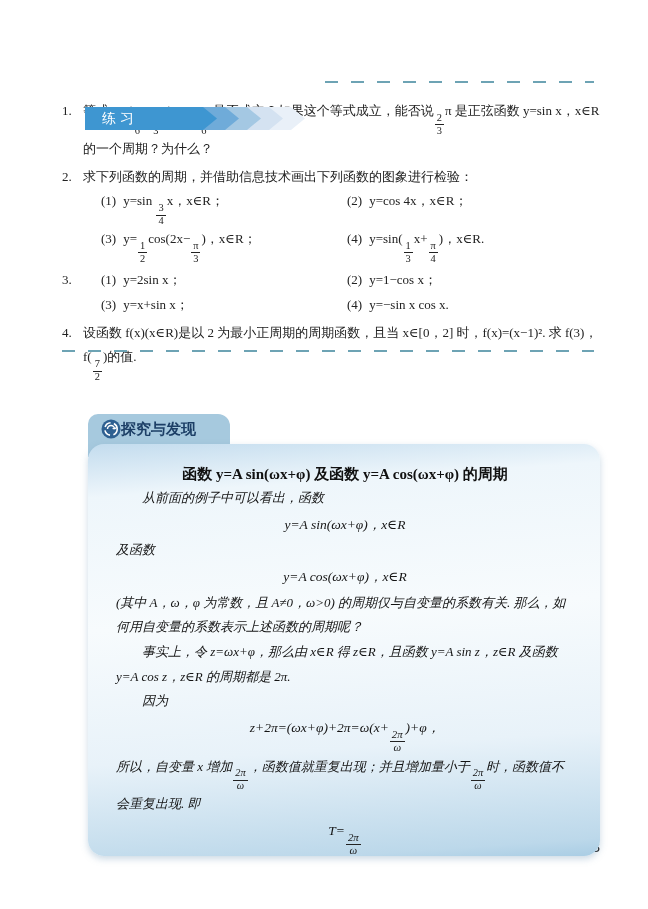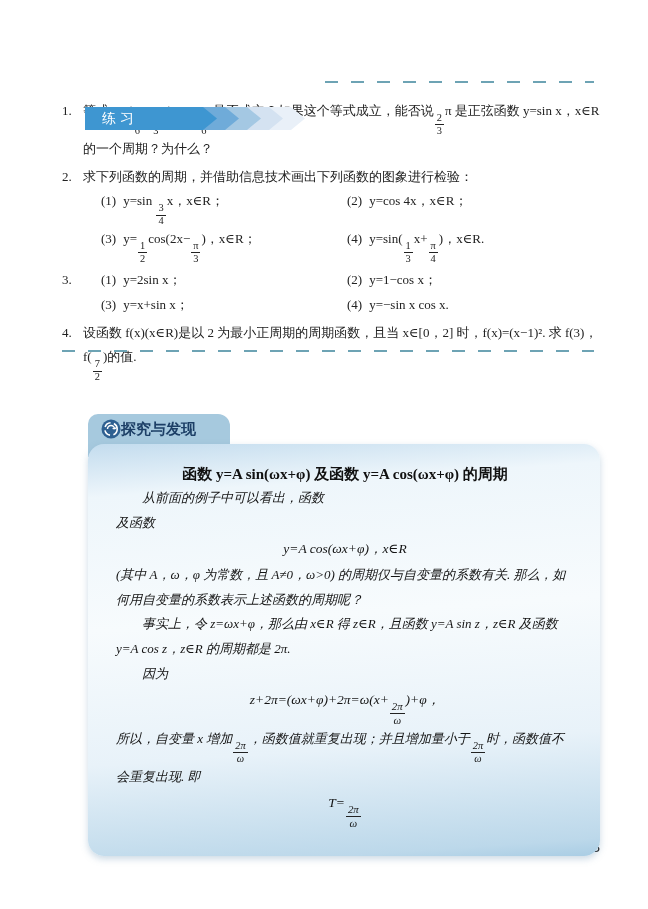--- a/index.html
+++ b/index.html
@@ -183,20 +183,21 @@
           <circle cx="10" cy="10" r="6.2" fill="none" stroke="#ffffff" stroke-width="1.6" stroke-dasharray="7 3.5"></circle>
           <path d="M6.5 10a3.5 3.5 0 0 1 7 0" fill="none" stroke="#ffffff" stroke-width="1.5"></path>
           <path d="M13.5 10l1.6-1.2M13.5 10l-1.9-.6" fill="none" stroke="#ffffff" stroke-width="1.2"></path>
         </svg>
       </span>
       <span>探究与发现</span>
     </div>
     <div class="box">
       <div class="box-title math">函数 y=A sin(ωx+φ) 及函数 y=A cos(ωx+φ) 的周期</div>
       <p class="bp ind">从前面的例子中可以看出，函数</p>
+      <div class="bformula math">y=A sin(ωx+φ)，x∈R</div>
       <p class="bp">及函数</p>
       <div class="bformula math">y=A cos(ωx+φ)，x∈R</div>
       <p class="bp">(其中 A，ω，φ 为常数，且 A≠0，ω&gt;0) 的周期仅与自变量的系数有关. 那么，如何用自变量的系数表示上述函数的周期呢？</p>
       <p class="bp ind">事实上，令 z=ωx+φ，那么由 x∈R 得 z∈R，且函数 y=A sin z，z∈R 及函数 y=A cos z，z∈R 的周期都是 2π.</p>
       <p class="bp ind">因为</p>
       <div class="bformula math">z+2π=(ωx+φ)+2π=ω(x+<span class="frac">
             <span class="num">2π</span>
             <span class="den">ω</span>
           </span>)+φ，</div>
       <p class="bp">所以，自变量 x 增加<span class="frac">

